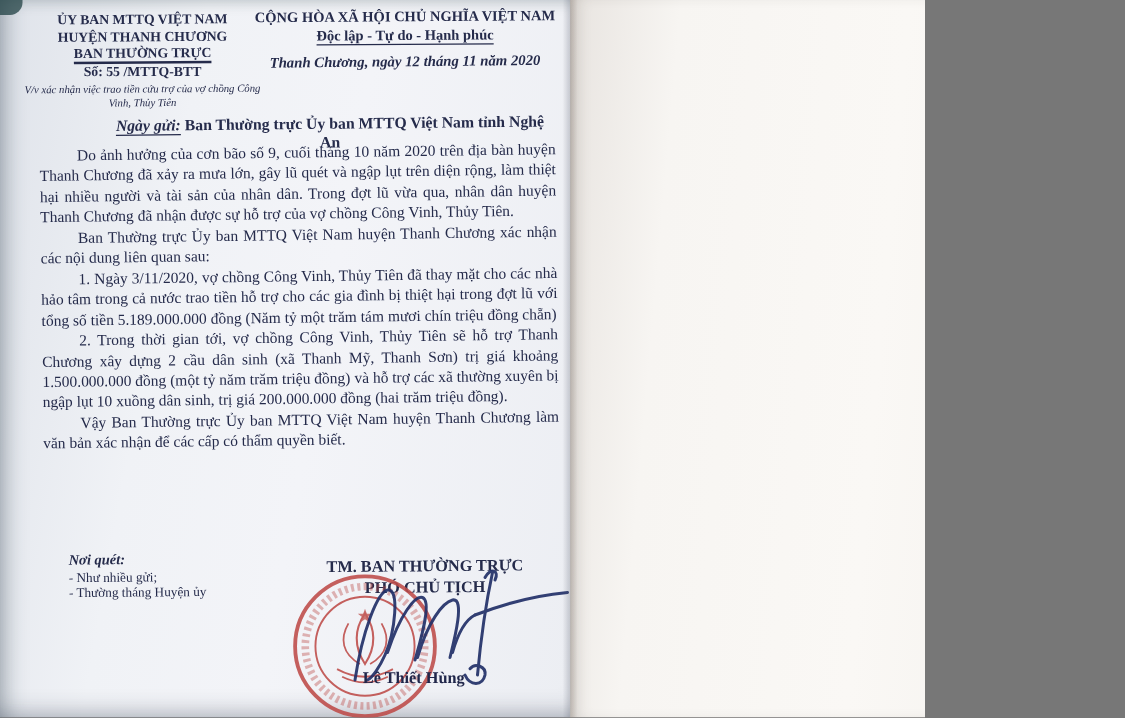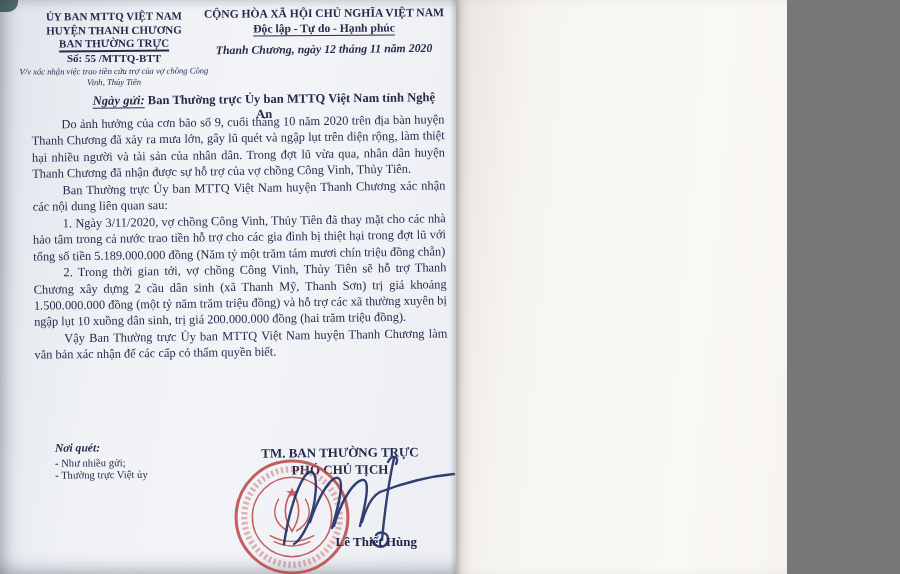--- a/index.html
+++ b/index.html
@@ -1,17 +1,17 @@
 <!DOCTYPE html>
 <html><head>
 <meta charset="utf-8">
 <style>
   html,body{margin:0;padding:0;background:#777;}
   .stage{position:relative;width:740px;height:574px;overflow:hidden;
-         font-family:"Liberation Serif","DejaVu Serif",serif;padding-left:47px;}
+         font-family:"Liberation Serif","DejaVu Serif",serif;}
   
   .photo{position:absolute;top:0;height:574px;}
   .photo-left{left:0;width:456px;
     background:linear-gradient(100deg,#dfe3ea 0%,#f0f2f6 30%,#f3f4f8 55%,#eceef3 100%);
     box-shadow:inset 14px 0 18px -10px rgba(30,45,60,.35), inset 0 -16px 18px -12px rgba(40,50,70,.30),
                inset 0 10px 12px -10px rgba(30,60,60,.25);
     color:#252b4b;}
   .photo-right{left:456px;width:444px;
     background:linear-gradient(95deg,#e8e4e0 0%,#f7f5f2 18%,#faf8f5 55%,#f3f0ec 100%);
     box-shadow:inset 10px 0 14px -8px rgba(60,50,40,.30);
@@ -33,21 +33,21 @@
   .l-motto{left:198px;top:6px;width:252px;font-size:11.6px;line-height:15px;font-weight:bold;transform:rotate(-.4deg);}
   .l-date{left:198px;top:42px;width:252px;font-size:11.8px;font-weight:bold;font-style:italic;transform:rotate(-.6deg);}
   .l-kinhgui{left:84px;top:92px;width:360px;font-size:12.6px;font-weight:bold;transform:rotate(-.6deg);}
   .l-body{left:33px;top:114px;width:413px;font-size:12.4px;line-height:16.45px;transform:rotate(-.75deg);}
   .l-body p{margin:0;text-indent:30px;}
   .l-noinhan{left:55px;top:442px;width:170px;font-size:10.6px;line-height:12.5px;transform:rotate(-.5deg);}
   .l-noinhan .hd{font-size:11.6px;font-weight:bold;font-style:italic;margin-bottom:2px;}
   .l-sign{left:235px;top:444px;width:210px;font-size:13px;line-height:17px;font-weight:bold;text-align:center;transform:rotate(-.5deg);}
   .l-stamp{left:231px;top:456px;width:122px;height:122px;color:#bd4b48;opacity:.88;}
   .l-sig{left:276px;top:452px;width:180px;height:106px;color:#223068;}
-  .l-name{left:245px;top:534px;width:172px;font-size:13px;font-weight:bold;text-align:right;color:#20264a;}
+  .l-name{left:245px;top:534px;width:172px;font-size:13px;font-weight:bold;text-align:center;color:#20264a;}
   .seam{position:absolute;top:0;left:450px;width:12px;height:574px;
     background:linear-gradient(90deg,rgba(90,95,110,0) 0%,rgba(90,95,110,.22) 45%,rgba(120,105,95,.18) 60%,rgba(120,105,95,0) 100%);}
   svg{display:block;}
 </style>
 </head>
 <body>
 
 <div class="stage">
 
   <section class="photo photo-left">
@@ -75,21 +75,21 @@
       <p>Do ảnh hưởng của cơn bão số 9, cuối tháng 10 năm 2020 trên địa bàn huyện Thanh Chương đã xảy ra mưa lớn, gây lũ quét và ngập lụt trên diện rộng, làm thiệt hại nhiều người và tài sản của nhân dân. Trong đợt lũ vừa qua, nhân dân huyện Thanh Chương đã nhận được sự hỗ trợ của vợ chồng Công Vinh, Thủy Tiên.</p>
       <p>Ban Thường trực Ủy ban MTTQ Việt Nam huyện Thanh Chương xác nhận các nội dung liên quan sau:</p>
       <p>1. Ngày 3/11/2020, vợ chồng Công Vinh, Thủy Tiên đã thay mặt cho các nhà hảo tâm trong cả nước trao tiền hỗ trợ cho các gia đình bị thiệt hại trong đợt lũ với tổng số tiền 5.189.000.000 đồng (Năm tỷ một trăm tám mươi chín triệu đồng chẵn)</p>
       <p>2. Trong thời gian tới, vợ chồng Công Vinh, Thủy Tiên sẽ hỗ trợ Thanh Chương xây dựng 2 cầu dân sinh (xã Thanh Mỹ, Thanh Sơn) trị giá khoảng 1.500.000.000 đồng (một tỷ năm trăm triệu đồng) và hỗ trợ các xã thường xuyên bị ngập lụt 10 xuồng dân sinh, trị giá 200.000.000 đồng (hai trăm triệu đồng).</p>
       <p>Vậy Ban Thường trực Ủy ban MTTQ Việt Nam huyện Thanh Chương làm văn bản xác nhận để các cấp có thẩm quyền biết.</p>
     </div>
 
     <div class="abs l-noinhan">
       <div class="hd">Nơi quét:</div>
       <div>- Như nhiều gửi;</div>
-      <div>- Thường trực Việt ủy</div>
+      <div>- Thường tháng Huyện ủy</div>
     </div>
 
     <div class="abs l-sign">
       <div>TM. BAN THƯỜNG TRỰC</div>
       <div>PHÓ CHỦ TỊCH</div>
     </div>
 
     <svg class="abs l-stamp" viewBox="0 0 120 120" aria-hidden="true">
       <circle cx="60" cy="60" r="55" fill="none" stroke="currentColor" stroke-width="3"></circle>
       <circle cx="60" cy="60" r="39" fill="none" stroke="currentColor" stroke-width="1.5"></circle>

